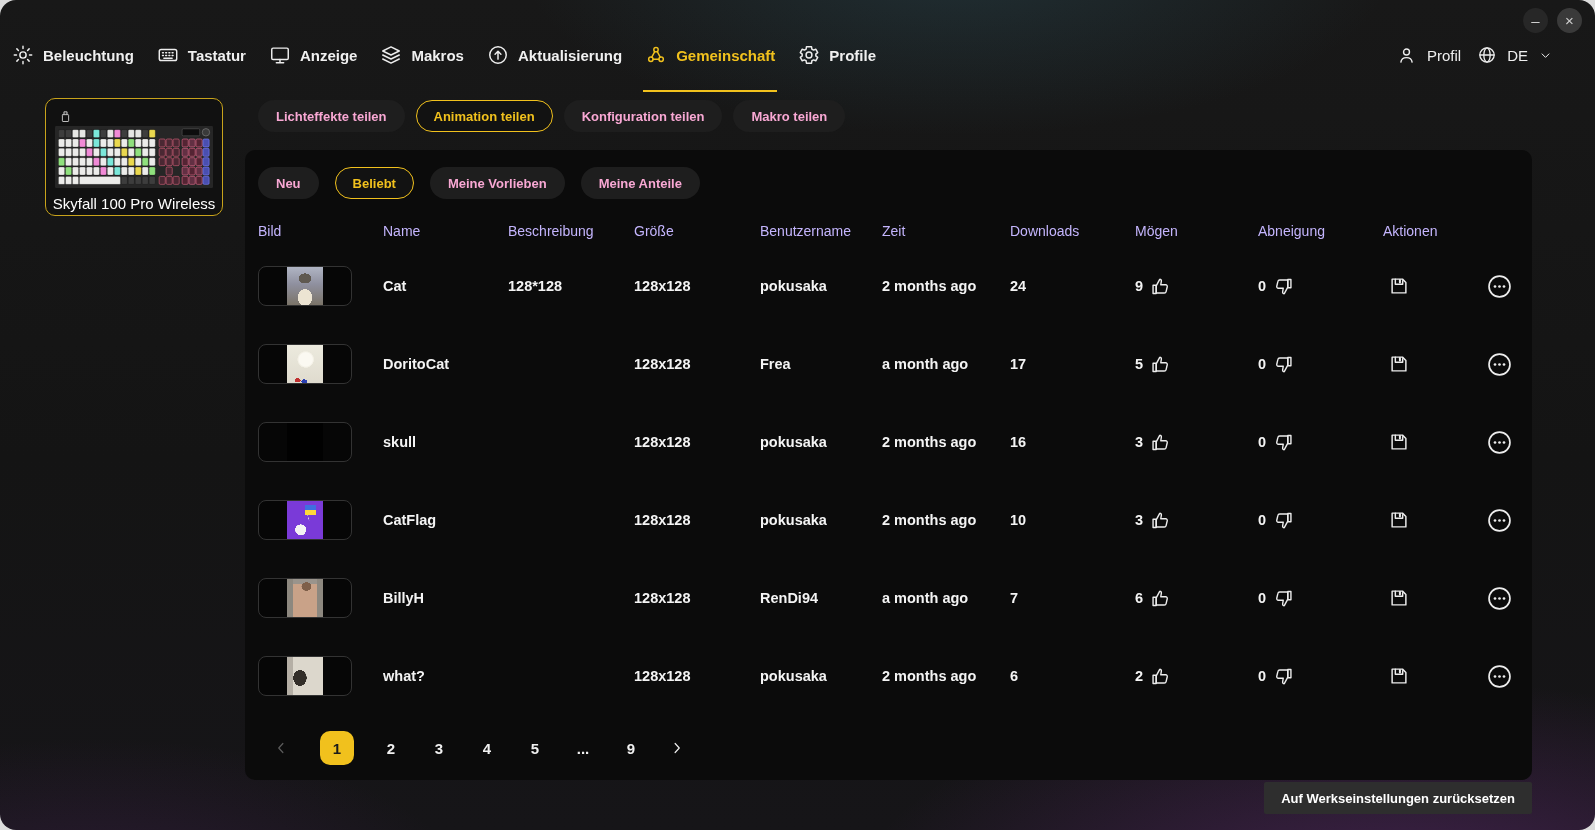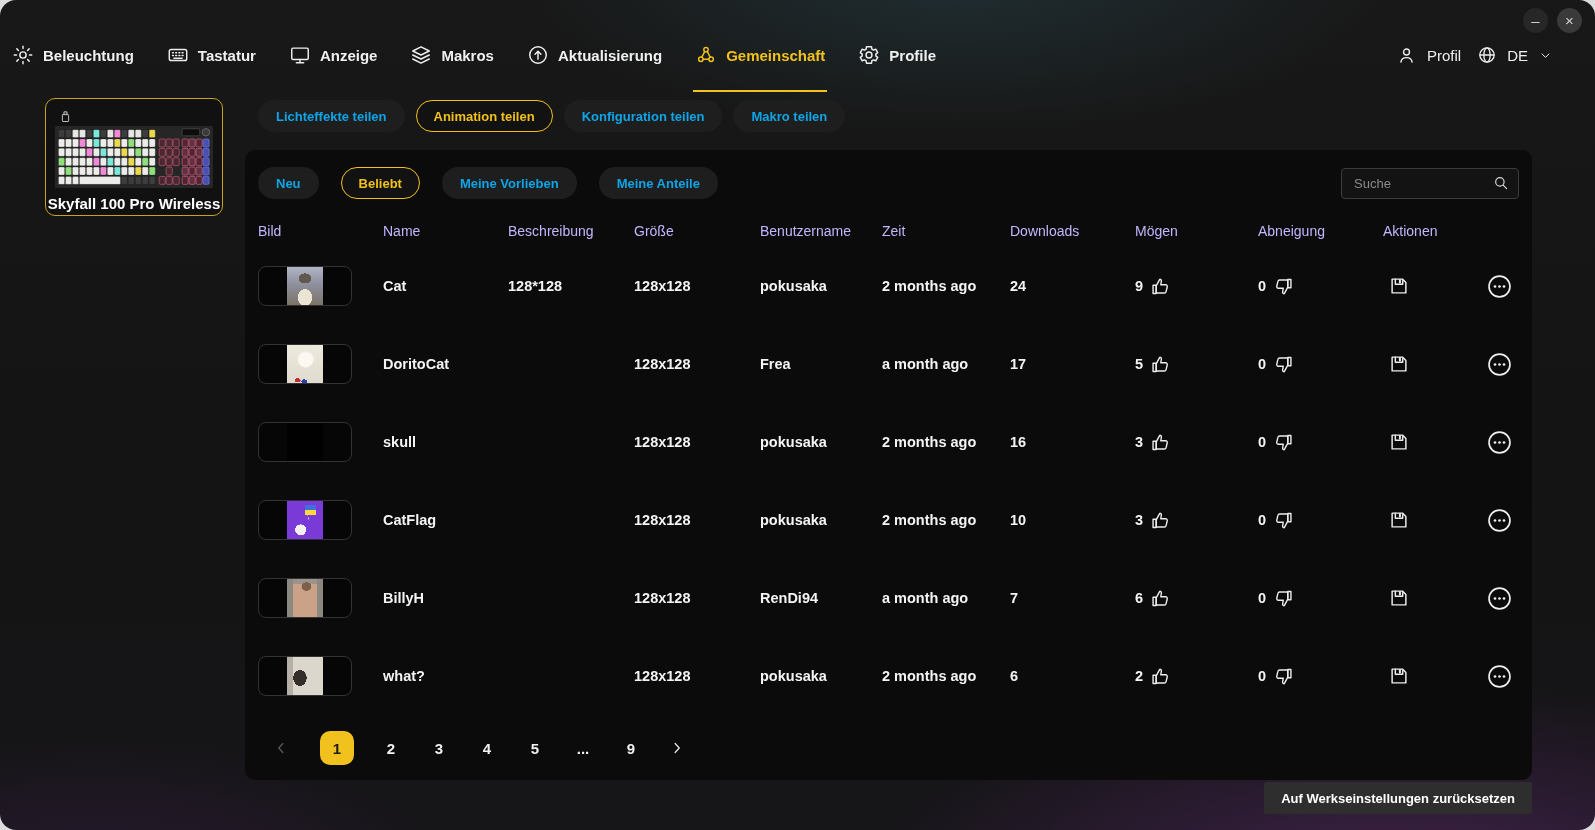--- a/index.html
+++ b/index.html
@@ -14,45 +14,45 @@
 
   
   .winctl{position:absolute;top:8px;right:13px;display:flex;gap:9px;z-index:5}
   .ctl{width:25px;height:25px;border-radius:50%;display:flex;align-items:center;justify-content:center;
        font-size:15px;color:#cfcfcf;background:#272727;cursor:default;line-height:1}
   .ctl.close{background:#3a3a3a}
 
   
   .header{position:absolute;top:26px;left:0;right:0;height:58px;display:flex;align-items:center}
   .logo{margin-left:55px;font-size:38px;font-weight:700;letter-spacing:7px;color:#fdc40a;width:205px}
-  .nav{display:flex;align-items:center;gap:33px;margin-left:12px}
+  .nav{display:flex;align-items:center;gap:23px;margin-left:12px}
   .nav-item{position:relative;display:flex;align-items:center;gap:9px;font-size:15px;font-weight:700;color:#f0f0f0;cursor:pointer;white-space:nowrap}
   .nav-item .nic{width:22px;height:22px}
   .nav-item.active{color:var(--accent)}
   .nav-item.active .ic{stroke:var(--accent)}
   .nav-item.active::after{content:"";position:absolute;left:-2px;right:-2px;bottom:-26px;height:2px;background:var(--accent)}
   .account{margin-left:auto;margin-right:42px;display:flex;align-items:center;gap:10px;font-size:15px;font-weight:400}
 
   
   .device-card{position:absolute;left:45px;top:98px;width:178px;height:118px;border:1px solid #c8a31b;border-radius:10px;
       background:#111;padding:8px 0 0 0;box-sizing:border-box;cursor:pointer}
   .usb{margin:2px 0 0 12px}
   .kbwrap{display:flex;justify-content:center;margin-top:2px}
-  .device-name{text-align:center;font-size:15px;font-weight:700;color:#fff;margin-top:7px}
+  .device-name{text-align:center;font-size:15px;font-weight:400;color:#fff;margin-top:7px}
 
   
   .share-tabs{position:absolute;left:258px;top:100px;display:flex;gap:11px}
   .pill{height:30px;padding:0 17px;border-radius:16px;display:flex;align-items:center;font-size:13px;font-weight:700;
-        color:#0ea5e9;background:#1e1e1e;border:1px solid transparent;cursor:pointer;white-space:nowrap}
+        color:#f9a8d4;background:#1e1e1e;border:1px solid transparent;cursor:pointer;white-space:nowrap}
   .pill.active{background:#121212;border-color:var(--accent);color:var(--accent)}
 
   
   .panel{position:absolute;left:245px;top:150px;width:1287px;height:630px;background:#0b0b0b;border-radius:10px;
          box-sizing:border-box;padding:17px 13px 0 13px}
-  .filters{display:flex;align-items:center;gap:22px}
+  .filters{display:flex;gap:16px}
   .search{margin-left:auto;width:178px;height:31px;border:1px solid #3c3c3c;border-radius:4px;background:#131313;
           display:flex;align-items:center;box-sizing:border-box;padding:0 8px 0 10px}
   .search input{flex:1;min-width:0;background:transparent;border:0;outline:0;color:#ddd;font-size:13px;font-family:inherit}
   .search input::placeholder{color:#8a8a8a}
 
   .grid{display:grid;grid-template-columns:125px 125px 126px 126px 122px 128px 125px 123px 125px 136px;align-items:center}
   .thead{margin-top:24px;color:#c4b5fd;font-size:14px;font-weight:400}
   .rows{margin-top:8px}
   .trow{height:78px}
   .cell{font-size:14.5px;font-weight:700;color:#f4f4f4;padding-right:8px;white-space:nowrap}
@@ -339,29 +339,20 @@
     <div class="pill">Makro teilen</div>
   </div>
 
   <div class="panel">
 
     <div class="filters">
       <div class="pill">Neu</div>
       <div class="pill active">Beliebt</div>
       <div class="pill">Meine Vorlieben</div>
       <div class="pill">Meine Anteile</div>
-      <div class="search">
-        <input placeholder="Suche" style="">
-        <span>
-          <svg class="ic" width="18" height="18" viewBox="0 0 24 24" style="stroke:#d8d8d8">
-              <circle cx="10.5" cy="10.5" r="5.6"></circle>
-              <path d="M14.8 14.8 19.5 19.5"></path>
-            </svg>
-        </span>
-      </div>
     </div>
 
     <div class="grid thead">
       <div>Bild</div>
       <div>Name</div>
       <div>Beschreibung</div>
       <div>Größe</div>
       <div>Benutzername</div>
       <div>Zeit</div>
       <div>Downloads</div>

